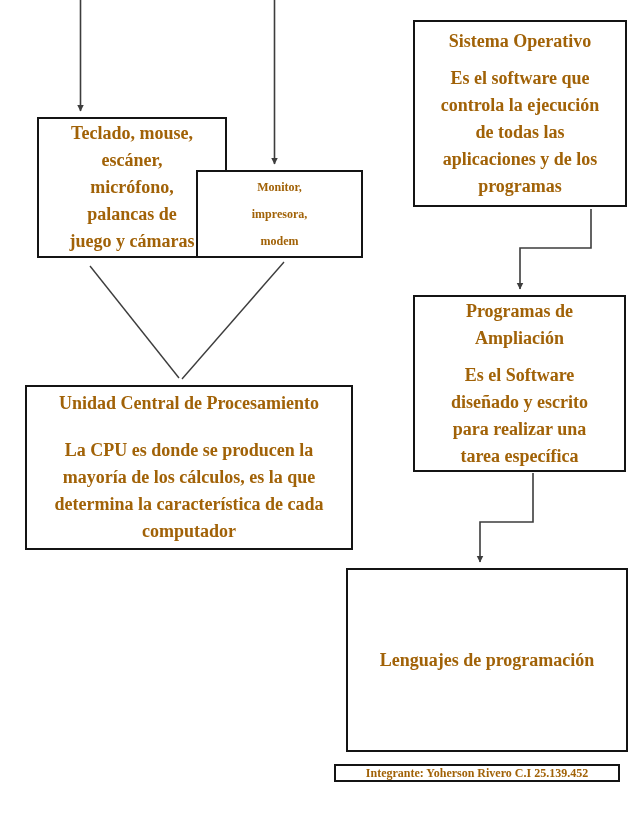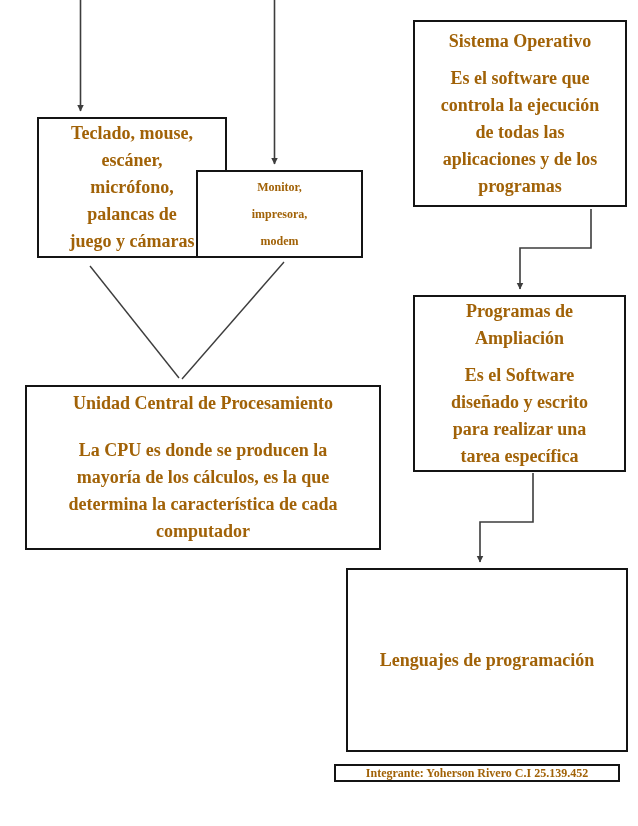--- a/index.html
+++ b/index.html
@@ -42,21 +42,21 @@
   }
   #box-input {
     left: 5px; top: 117px; width: 190px; height: 141px;
     font-size: 18px; line-height: 27px; margin-left: 32px;
   }
   #box-output {
     left: 196px; top: 170px; width: 167px; height: 88px;
     font-size: 12px; line-height: 27px;
   }
   #box-cpu {
-    left: 25px; top: 385px; width: 356px; height: 165px;
+    left: 25px; top: 385px; width: 328px; height: 165px;
     font-size: 18px; line-height: 27px; gap: 20px;
   }
   #box-os {
     left: 413px; top: 20px; width: 214px; height: 187px;
     font-size: 18px; line-height: 27px;
   }
   #box-extension {
     left: 413px; top: 295px; width: 213px; height: 177px;
     font-size: 18px; line-height: 27px; justify-content: center;
   }

